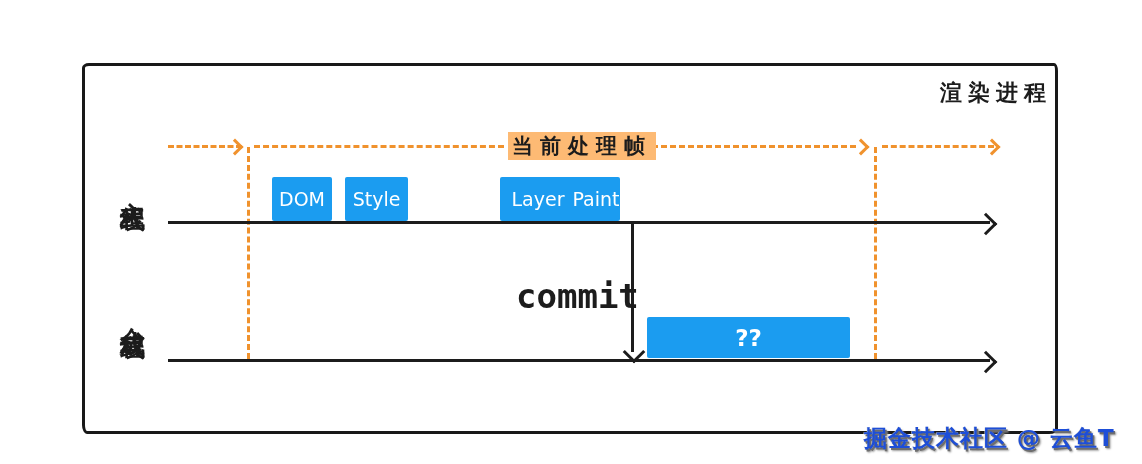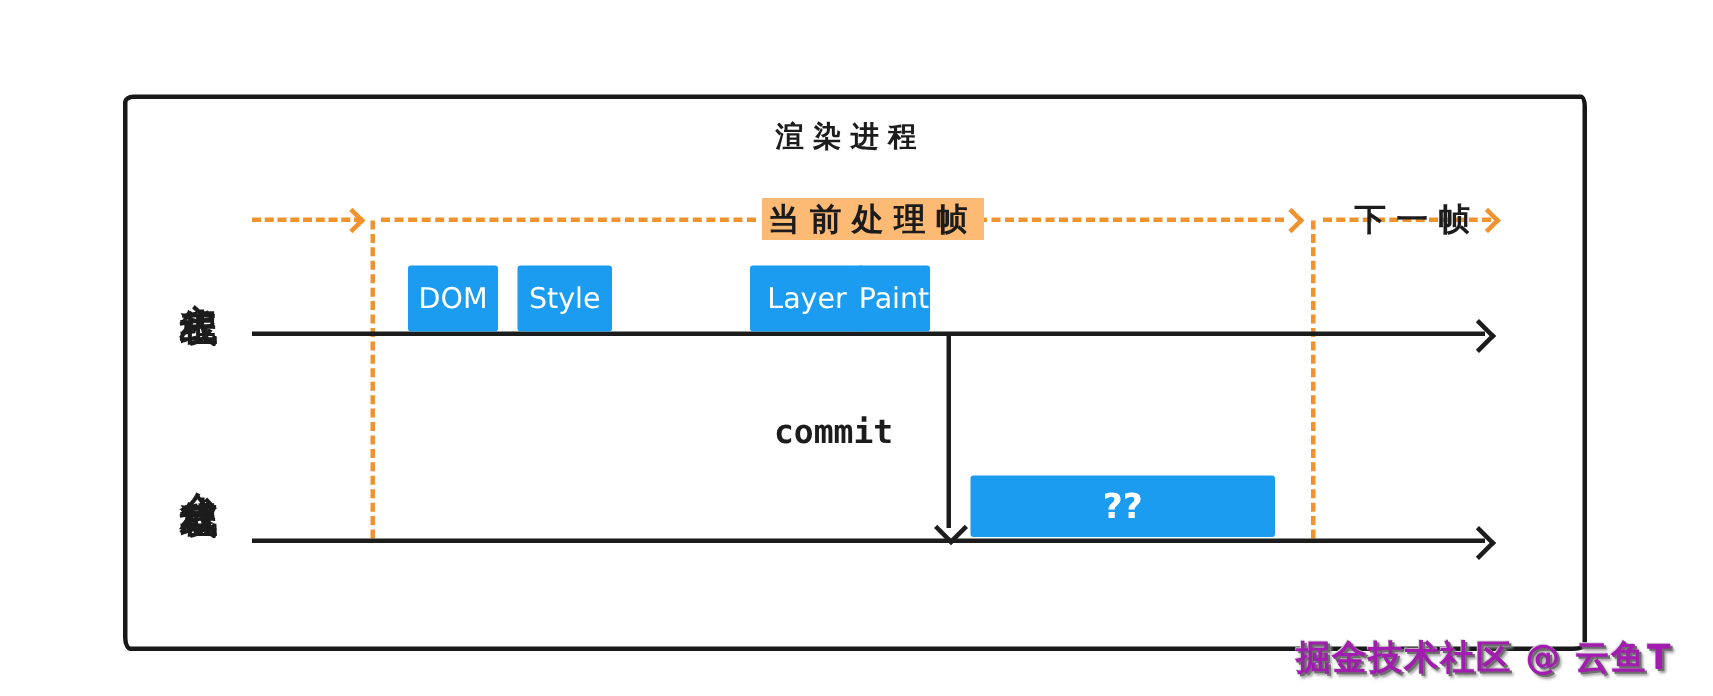--- a/index.html
+++ b/index.html
@@ -19,22 +19,22 @@
     left: 82px; top: 63px;
     width: 970px; height: 365px;
     border: 3.5px solid #181818;
     border-radius: 7px 4px 9px 5px / 5px 8px 4px 9px;
   }
 
   .title {
     position: absolute;
     left: 82px; top: 78px;
     width: 970px;
-    text-align: center;
-    font-size: 19px;
+    text-align: right;
+    font-size: 22px;
     font-weight: bold;
     letter-spacing: 6px;
   }
 
   
   .dash-h {
     position: absolute;
     height: 0;
     border-top: 3.5px dashed #f0922d;
   }
@@ -136,21 +136,21 @@
     position: absolute;
     left: 626px; top: 344px;
     width: 13px; height: 13px;
     border-right: 3px solid #1c1c1c;
     border-bottom: 3px solid #1c1c1c;
     transform: rotate(45deg);
   }
   .commit-label {
     position: absolute;
     left: 516px; top: 276px;
-    font-size: 22px;
+    font-size: 34px;
     font-weight: bold;
     font-family: "DejaVu Sans Mono", "Liberation Mono", monospace;
   }
 
   
   .comp-block {
     position: absolute;
     left: 647px; top: 317px;
     width: 203px; height: 41px;
     background: #1b9cf0;
@@ -163,21 +163,21 @@
     justify-content: center;
   }
 
   
   .watermark {
     position: absolute;
     left: 864px; top: 423px;
     font-size: 23px;
     font-weight: bold;
     letter-spacing: 1px;
-    color: #a21caf;
+    color: #1d4ed8;
     text-shadow:
       1.5px 1.5px 0 #6e6e6e,
       2.5px 2.5px 2px #9a9a9a,
       -0.5px -0.5px 0 #d8d8d8;
     white-space: nowrap;
   }
 </style>
 </head>
 <body>
 
@@ -193,21 +193,20 @@
   <div class="dash-v vline-l"></div>
   <div class="dash-v vline-r"></div>
 
   <div class="dash-h dash-cur-l"></div>
   <div class="dash-h dash-cur-r"></div>
   <div class="chev chev-cur"></div>
   <div class="frame-label lbl-cur">当前处理帧</div>
 
   <div class="dash-h dash-next"></div>
   <div class="chev chev-next"></div>
-  <div class="frame-label lbl-next">下一帧</div>
 
   <div class="thread-label main">主线程</div>
   <div class="tline tline-main"></div>
   <div class="tchev tchev-main"></div>
 
   <div class="stage s1">Style</div>
   <div class="stage s0">DOM</div>
   <div class="stage s3">Layer</div>
   <div class="stage s4">Paint</div>
 

